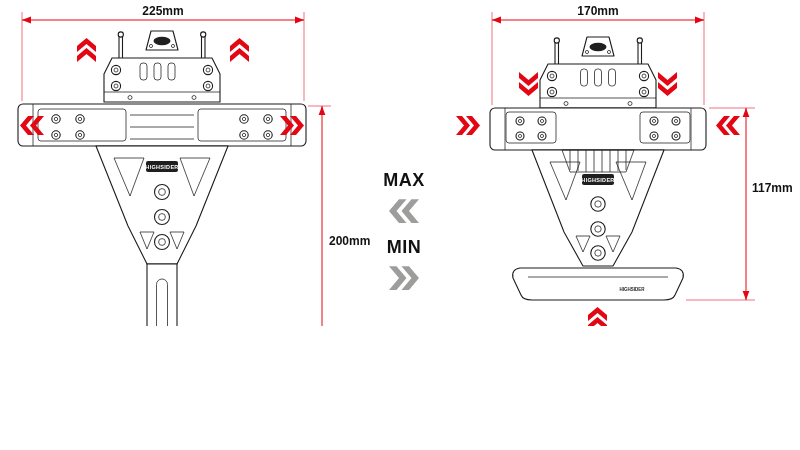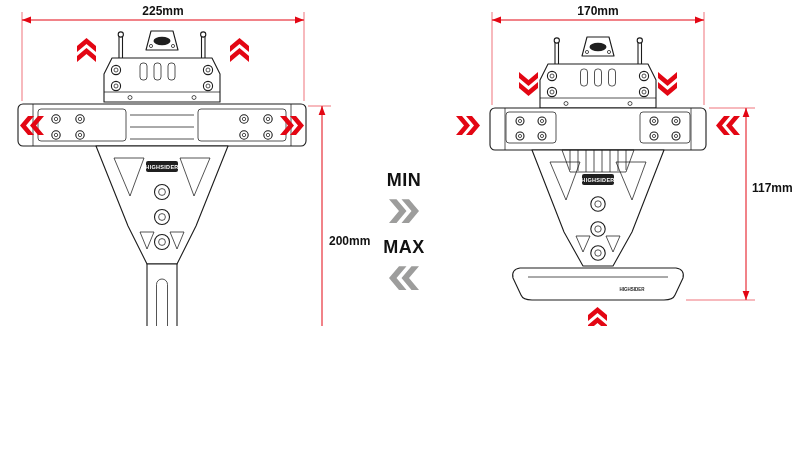--- a/index.html
+++ b/index.html
@@ -143,32 +143,32 @@
       <path class="ext-line" d="M308,106 L331,106 M249,430 L331,430"></path>
       <path class="dim-line" d="M322,106 L322,430"></path>
       <path class="dim-arrow" d="M322,106 L318.6,115 L325.4,115 Z"></path>
       <path class="dim-arrow" d="M322,430 L318.6,421 L325.4,421 Z"></path>
       <text class="dim-label" x="329" y="245">200mm</text>
     </g>
   </svg>
 
   <div class="legend">
     <div class="legend-item">
-      <div class="legend-label">MIN</div>
+      <div class="legend-label">MAX</div>
       <svg width="30" height="24" viewBox="0 0 24 19" color="#9d9d9c">
-        <g class="chev">
+        <g class="chev" transform="rotate(180 12 9.5)">
           <path d="M0,0 L6,0 L14,9.5 L6,19 L0,19 L8,9.5 Z"></path>
           <path d="M10,0 L16,0 L24,9.5 L16,19 L10,19 L18,9.5 Z"></path>
         </g>
       </svg>
     </div>
     <div class="legend-item">
-      <div class="legend-label">MAX</div>
+      <div class="legend-label">MIN</div>
       <svg width="30" height="24" viewBox="0 0 24 19" color="#9d9d9c">
-        <g class="chev" transform="rotate(180 12 9.5)">
+        <g class="chev">
           <path d="M0,0 L6,0 L14,9.5 L6,19 L0,19 L8,9.5 Z"></path>
           <path d="M10,0 L16,0 L24,9.5 L16,19 L10,19 L18,9.5 Z"></path>
         </g>
       </svg>
     </div>
   </div>
 
   <svg class="diagram" style="left:450px" width="350" height="450" viewBox="0 0 350 450">
     <defs>
       <g id="chv2" class="chev">

